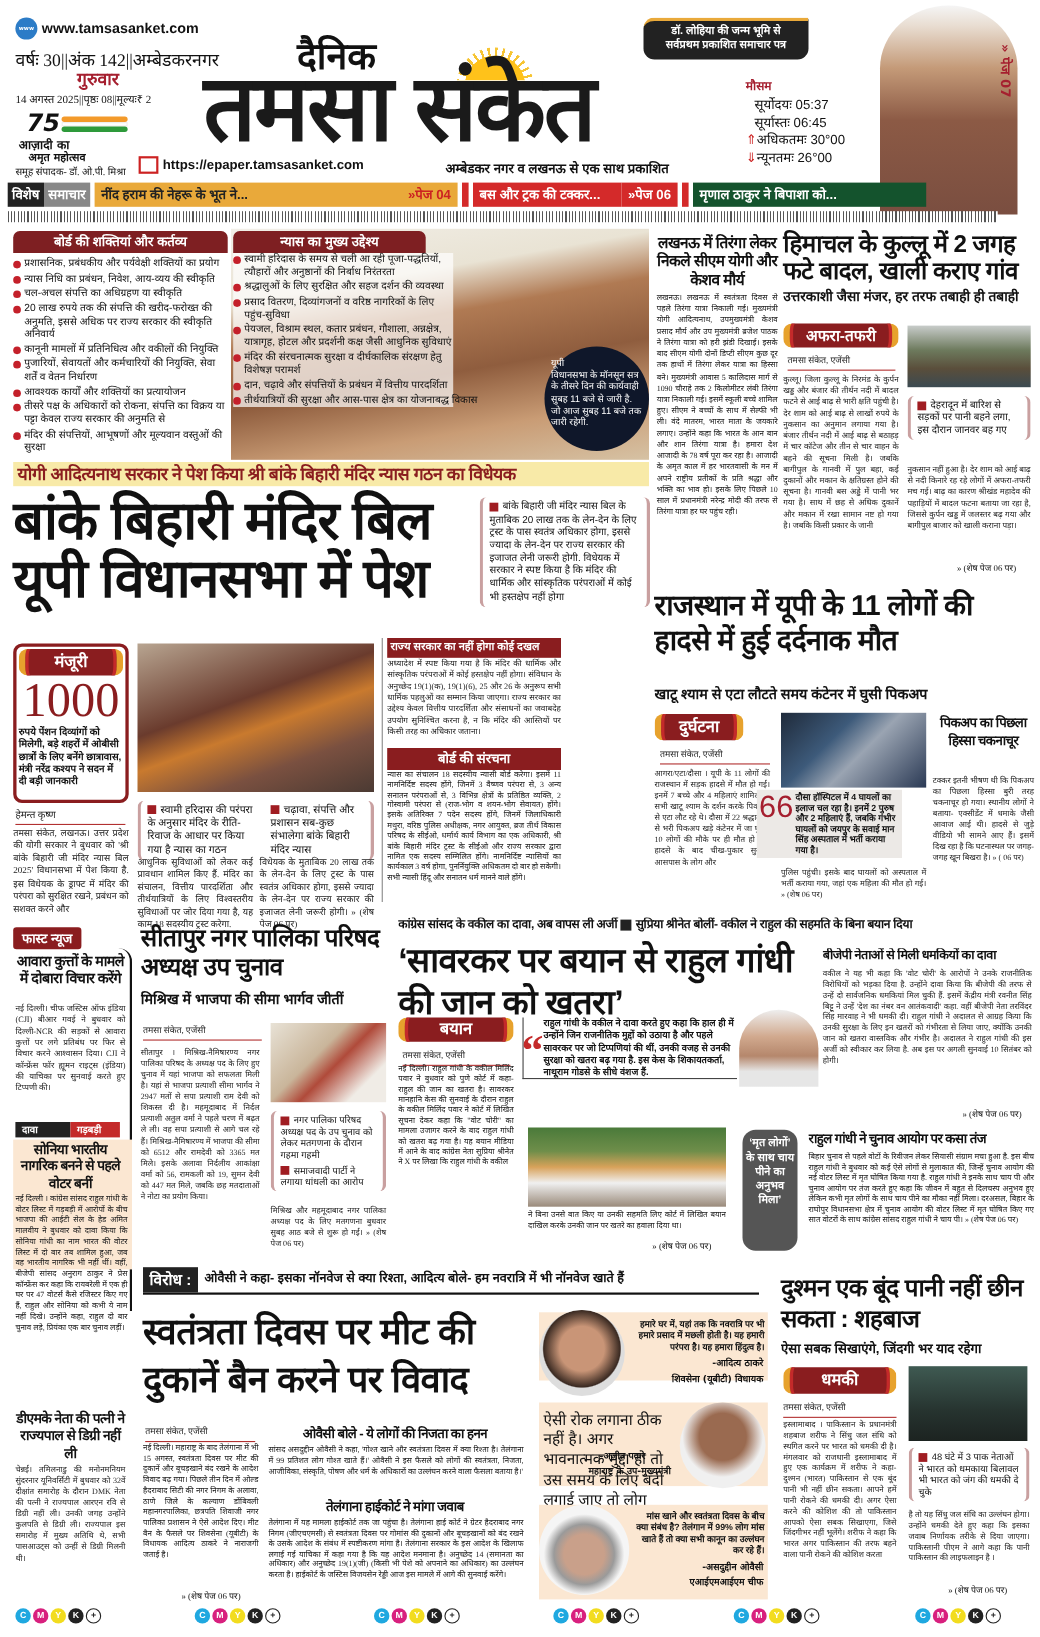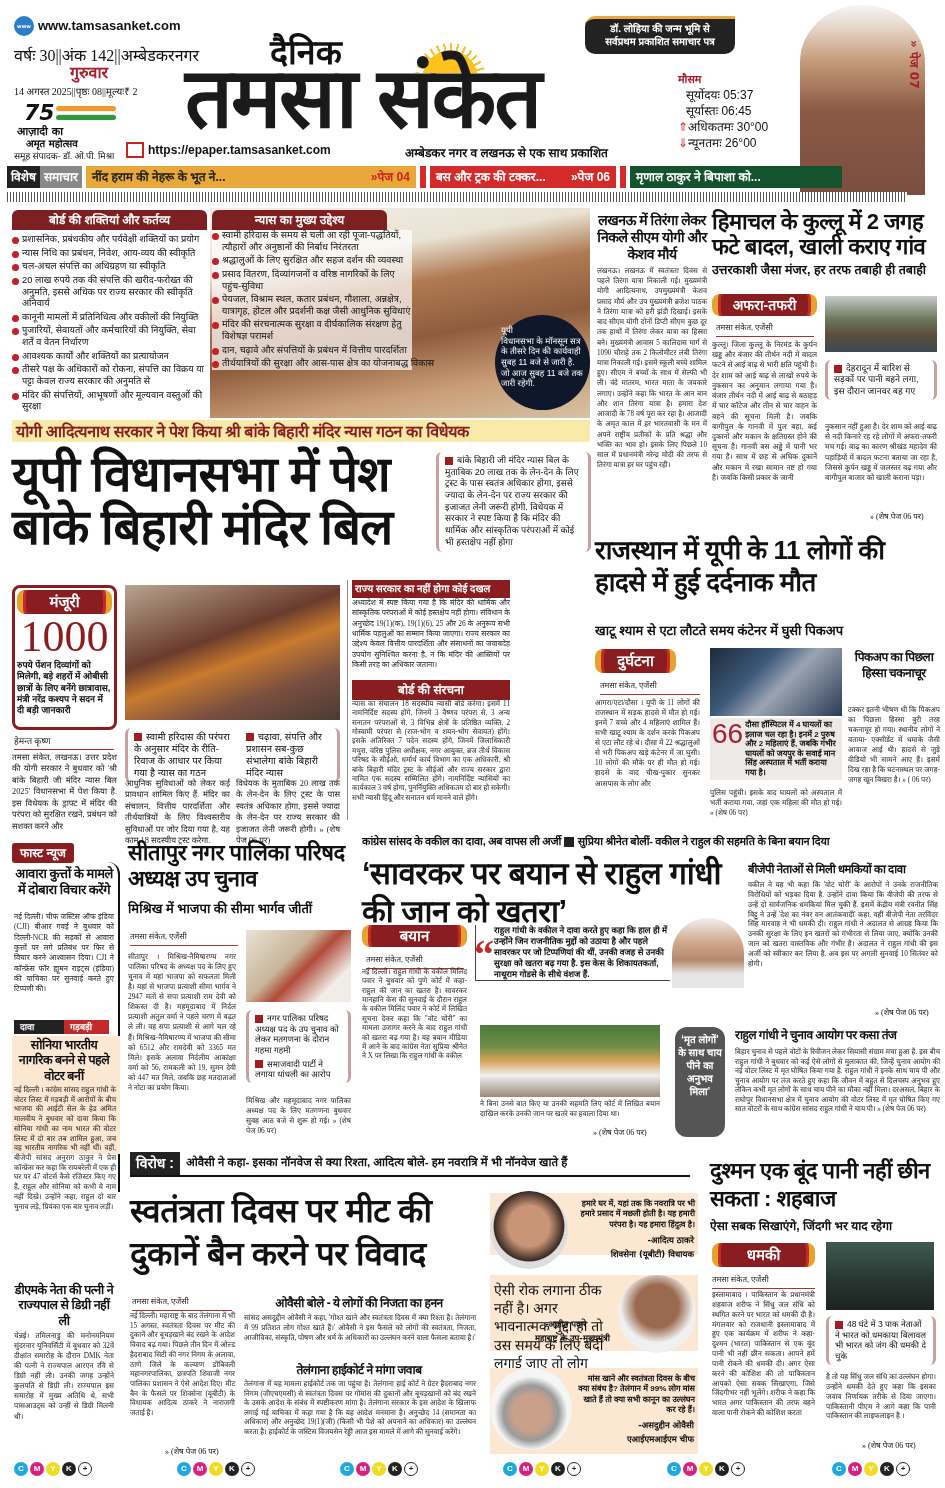--- a/index.html
+++ b/index.html
@@ -115,22 +115,22 @@
     <li style="width:360px">तीर्थयात्रियों की सुरक्षा और आस-पास क्षेत्र का योजनाबद्ध विकास</li>
   </ul>
 </div>
 <div class="abs" style="left:495px;top:315px;width:95px;height:95px;border-radius:50%;background:#0f172a;color:#fff;text-align:left;font-size:8.5px;padding:10px 6px;font-family:'Liberation Sans',sans-serif;line-height:1.25">
   <div>यूपी</div>
   <div>विधानसभा के मॉनसून सत्र के तीसरे दिन की कार्यवाही सुबह 11 बजे से जारी है. जो आज सुबह 11 बजे तक जारी रहेगी.</div>
 </div>
 
 <div class="abs" style="left:12px;top:420px;width:578px;height:22px;background:#f8eaa8;font-size:16px;font-weight:bold;color:#8a1d1f;font-family:'Liberation Sans',sans-serif;padding:1px 4px;white-space:nowrap;overflow:hidden;letter-spacing:-0.4px">योगी आदित्यनाथ सरकार ने पेश किया श्री बांके बिहारी मंदिर न्यास गठन का विधेयक</div>
 <div class="abs hl" style="left:12px;top:448px;font-size:49px;line-height:1.08;width:420px;letter-spacing:-1px">
+  <div>बांके बिहारी मंदिर बिल</div>
   <div>यूपी विधानसभा में पेश</div>
-  <div>बांके बिहारी मंदिर बिल</div>
 </div>
 <div class="abs bullet-box" style="left:436px;top:452px;width:155px;font-size:9px;line-height:1.3;font-family:'Liberation Sans',sans-serif">
   <span class="sq"></span><span>बांके बिहारी जी मंदिर न्यास बिल के मुताबिक 20 लाख तक के लेन-देन के लिए ट्रस्ट के पास स्वतंत्र अधिकार होगा, इससे ज्यादा के लेन-देन पर राज्य सरकार की इजाजत लेनी जरूरी होगी. विधेयक में सरकार ने स्पष्ट किया है कि मंदिर की धार्मिक और सांस्कृतिक परंपराओं में कोई भी हस्तक्षेप नहीं होगा</span>
 </div>
 
 <div class="abs" style="left:12px;top:585px;width:105px;height:145px;border:3px solid #8a1d1f;border-radius:8px;padding:2px">
   <div class="tag" style="height:24px;font-size:15px">मंजूरी</div>
   <div style="font-family:'Liberation Serif',serif;font-size:44px;color:#8a1d1f;text-align:center;line-height:1.05">1000</div>
   <div style="font-size:9px;font-weight:bold;font-family:'Liberation Sans',sans-serif;line-height:1.25">रुपये पेंशन दिव्यांगों को मिलेगी, बड़े शहरों में ओबीसी छात्रों के लिए बनेंगे छात्रावास, मंत्री नरेंद्र कश्यप ने सदन में दी बड़ी जानकारी</div>
 </div>
@@ -167,21 +167,21 @@
 </div>
 <div class="abs body-text" style="left:825px;top:422px;width:112px;font-size:7.4px">नुकसान नहीं हुआ है। देर शाम को आई बाढ़ से नदी किनारे रह रहे लोगों में अफरा-तफरी मच गई। बाढ़ का कारण श्रीखंड महादेव की पहाड़ियों में बादल फटना बताया जा रहा है, जिससे कुर्पन खड्ड में जलस्तर बढ़ गया और बागीपुल बाजार को खाली कराना पड़ा।</div>
 <div class="abs" style="left:870px;top:512px;font-size:8px;font-family:'Liberation Serif',serif">» (शेष पेज 06 पर)</div>
 
 <div class="abs hl" style="left:595px;top:534px;width:345px;font-size:26px;line-height:1.24">राजस्थान में यूपी के 11 लोगों की हादसे में हुई दर्दनाक मौत</div>
 <div class="abs" style="left:595px;top:622px;width:345px;font-size:13px;font-weight:bold;font-family:'Liberation Sans',sans-serif;white-space:nowrap;overflow:hidden">खाटू श्याम से एटा लौटते समय कंटेनर में घुसी पिकअप</div>
 <div class="abs tag" style="left:595px;top:649px;width:81px;height:24px;font-size:15px">दुर्घटना</div>
 <div class="abs byline" style="left:600px;top:681px;width:100px;font-size:8px">तमसा संकेत, एजेंसी</div>
 <div class="abs body-text" style="left:595px;top:698px;width:105px;font-size:7.3px">आगरा/एटा/दौसा । यूपी के 11 लोगों की राजस्थान में सड़क हादसे में मौत हो गई। इनमें 7 बच्चे और 4 महिलाएं शामिल हैं। सभी खाटू श्याम के दर्शन करके पिकअप से एटा लौट रहे थे। दौसा में 22 श्रद्धालुओं से भरी पिकअप खड़े कंटेनर में जा घुसी। 10 लोगों की मौके पर ही मौत हो गई। हादसे के बाद चीख-पुकार सुनकर आसपास के लोग और</div>
 <div class="abs photo" style="left:710px;top:648px;width:132px;height:68px;background:linear-gradient(135deg,#1f2a3a 0%,#3d5a7a 35%,#9aa4b2 55%,#2b3a55 100%)"></div>
-<div class="abs" style="left:710px;top:718px;width:132px;background:#ece9e6;padding:2px;display:flex;gap:2px">
+<div class="abs" style="left:688px;top:718px;width:132px;background:#ece9e6;padding:2px;display:flex;gap:2px">
   <span style="font-size:28px;color:#a51f2f;line-height:1;font-family:'Liberation Sans',sans-serif">66</span>
   <span style="font-size:8px;font-weight:bold;line-height:1.2;font-family:'Liberation Sans',sans-serif">दौसा हॉस्पिटल में 4 घायलों का इलाज चल रहा है। इनमें 2 पुरुष और 2 महिलाएं हैं, जबकि गंभीर घायलों को जयपुर के सवाई मान सिंह अस्पताल में भर्ती कराया गया है।</span>
 </div>
 <div class="abs body-text" style="left:710px;top:788px;width:132px;font-size:7.3px">पुलिस पहुंची। इसके बाद घायलों को अस्पताल में भर्ती कराया गया, जहां एक महिला की मौत हो गई। » (शेष 06 पर)</div>
 <div class="abs hl" style="left:848px;top:650px;width:92px;font-size:12px;text-align:center;line-height:1.3">पिकअप का पिछला हिस्सा चकनाचूर</div>
 <div class="abs body-text" style="left:848px;top:705px;width:92px;font-size:7.3px">टक्कर इतनी भीषण थी कि पिकअप का पिछला हिस्सा बुरी तरह चकनाचूर हो गया। स्थानीय लोगों ने बताया- एक्सीडेंट में धमाके जैसी आवाज आई थी। हादसे से जुड़े वीडियो भी सामने आए हैं। इसमें दिख रहा है कि घटनास्थल पर जगह-जगह खून बिखरा है। » ( 06 पर)</div>
 
 <div class="abs" style="left:12px;top:843px;background:#8a1d1f;color:#fff;padding:2px 8px;font-size:12px;font-weight:bold;font-family:'Liberation Sans',sans-serif;border-radius:3px">फास्ट न्यूज</div>
 <div class="abs" style="left:12px;top:862px;width:108px;height:330px;border-right:2px solid #111;border-radius:0 12px 0 0"></div>
 <div class="abs hl" style="left:14px;top:866px;width:100px;font-size:13px;text-align:center;line-height:1.22">आवारा कुत्तों के मामले में दोबारा विचार करेंगे</div>

